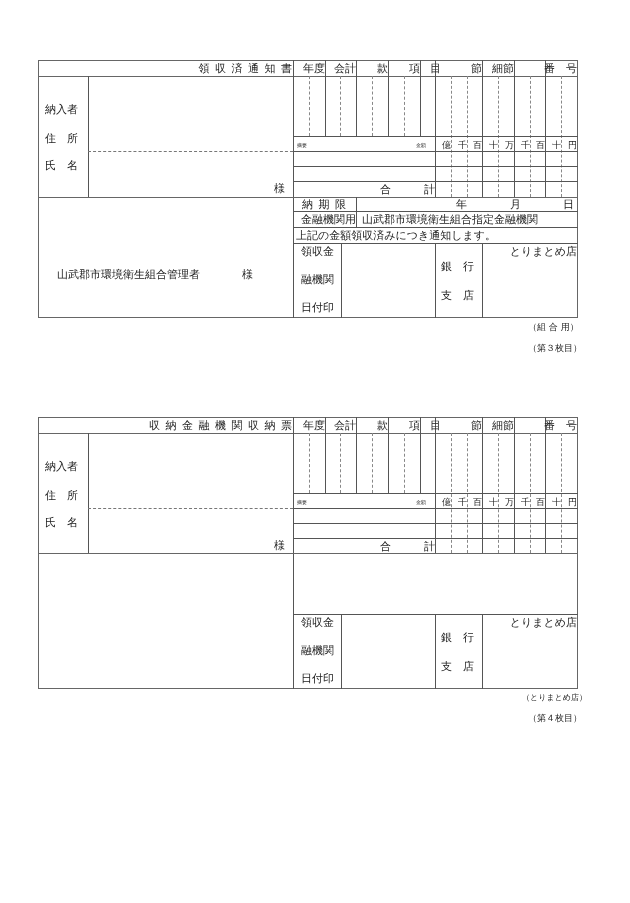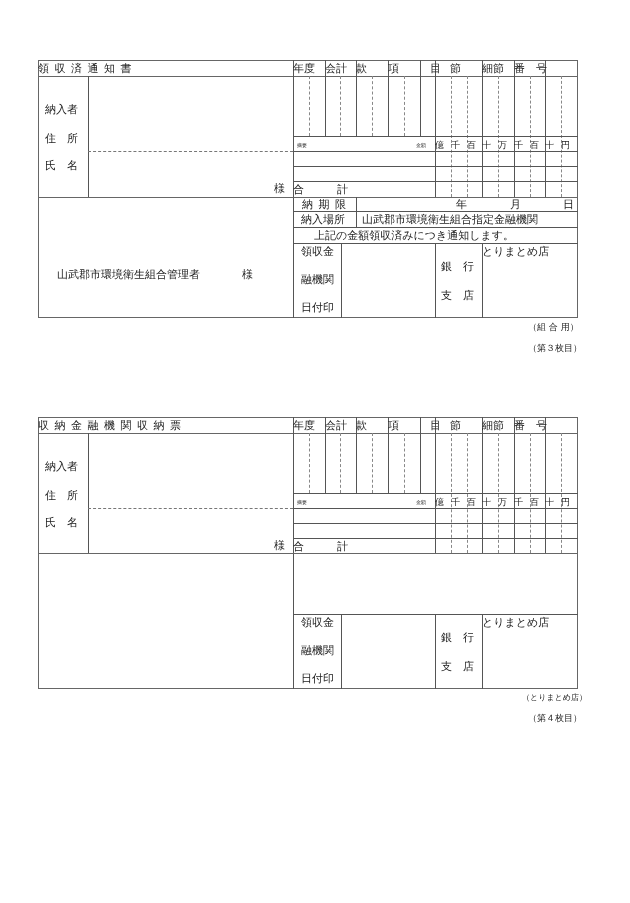--- a/index.html
+++ b/index.html
@@ -7,21 +7,21 @@
          font-family:"DejaVu Serif","Liberation Serif",serif; color:#222; }
   .abs { position:absolute; }
   .line-h { position:absolute; height:0; border-top:1px solid #555; }
   .line-v { position:absolute; width:0; border-left:1px solid #555; }
   .dash-h { position:absolute; height:0; border-top:1px dashed #777; }
   .dash-v { position:absolute; width:0; border-left:1px dashed #888; }
   .frame { position:absolute; border:1.5px solid #666; box-sizing:border-box; }
   .t { position:absolute; font-size:11px; line-height:12px; white-space:nowrap; }
   .tiny { font-size:5px; line-height:6px; }
   .small { font-size:9px; line-height:10px; }
-  .center { text-align:left; }
+  .center { text-align:right; }
 </style>
 </head>
 <body>
 
 <div>
   <div class="frame" style="left:38px;top:60px;width:540px;height:258px;"></div>
 
   <div class="line-h" style="left:38px;top:76px;width:540px;border-top-width:1.5px;border-color:#666;"></div>
   <div class="t center" style="left:38px;top:63px;width:255px;letter-spacing:1px;">領 収 済 通 知 書</div>
 
@@ -92,23 +92,23 @@
   <div class="line-v" style="left:341px;top:243px;height:75px;"></div>
   <div class="line-v" style="left:435px;top:243px;height:75px;"></div>
   <div class="line-v" style="left:482px;top:243px;height:75px;"></div>
 
   <div class="t" style="left:302px;top:199px;letter-spacing:1px;">納 期 限</div>
   <div class="abs" style="left:358px;top:199px;width:218px;height:11px;">
     <span class="t" style="left:98px;top:0;">年</span>
     <span class="t" style="left:152px;top:0;">月</span>
     <span class="t" style="left:205px;top:0;">日</span>
   </div>
-  <div class="t" style="left:301px;top:214px;">納入場所</div>
+  <div class="t" style="left:301px;top:214px;">金融機関用</div>
   <div class="t" style="left:362px;top:214px;">山武郡市環境衛生組合指定金融機関</div>
-  <div class="t" style="left:314px;top:230px;">上記の金額領収済みにつき通知します。</div>
+  <div class="t" style="left:296px;top:230px;">上記の金額領収済みにつき通知します。</div>
 
   <div class="t" style="left:301px;top:246px;">領収金</div>
   <div class="t" style="left:301px;top:274px;">融機関</div>
   <div class="t" style="left:301px;top:302px;">日付印</div>
   <div class="abs" style="left:343px;top:245px;width:90px;height:71px;"></div>
   <div class="t" style="left:441px;top:261px;">銀　行</div>
   <div class="t" style="left:441px;top:290px;">支　店</div>
   <div class="t center" style="left:482px;top:246px;width:95px;">とりまとめ店</div>
 
   <div class="t" style="left:57px;top:269px;">山武郡市環境衛生組合管理者</div>

